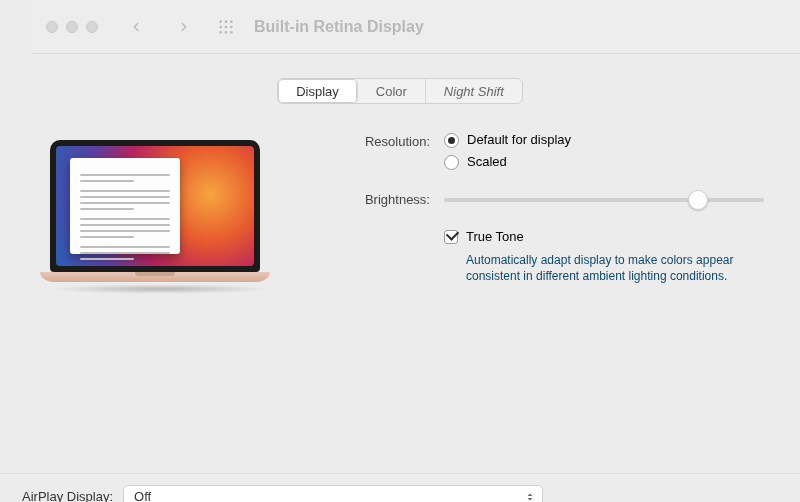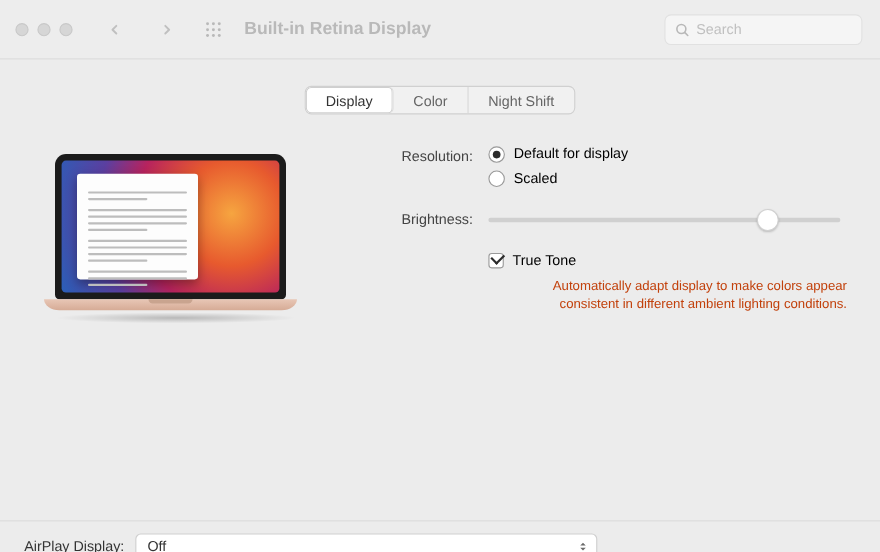--- a/index.html
+++ b/index.html
@@ -13,20 +13,21 @@
 
   
   .titlebar {
     height: 54px;
     background: #ededed;
     border-bottom: 1px solid #dcdcdc;
     display: flex;
     align-items: center;
     padding: 0 16px 0 14px;
     gap: 8px;
+    margin-left: 32px;
   }
   .traffic {
     display: flex; gap: 8px; align-items: center; margin-right: 16px;
   }
   .traffic .dot {
     width: 12px; height: 12px; border-radius: 50%;
     background: #d6d6d6; border: 1px solid #c8c8c8;
   }
   .navarrow {
     width: 28px; height: 28px; display: flex; align-items: center; justify-content: center;
@@ -81,21 +82,21 @@
     height:26px;
   }
   .tab {
     padding: 0 18px;
     font-size:13px;
     color:#666;
     display:flex; align-items:center;
     border-right:1px solid #d8d8d8;
     cursor:default;
   }
-  .tab:last-child { border-right:none; }
+  .tab:last-child { border-right:none;font-style:italic; }
   .tab.active {
     background:#ffffff;
     color:#333;
     box-shadow: 0 0 0 1px #cfcfcf inset;
     border-radius:5px;
   }
 
   
   .mainrow {
     display:flex; gap: 40px;
@@ -189,22 +190,22 @@
   }
   .check.on .box{ background:#fff; }
   .check.on .box::after{
     content:""; position:absolute; left:2px; top:-1px;
     width:9px; height:6px;
     border-left:2px solid #2b2b2b; border-bottom:2px solid #2b2b2b;
     transform: rotate(-45deg);
   }
   .checkcol { display:flex; flex-direction:column; gap:8px; }
   .desc {
-    font-size:12px; color:#c2410c; line-height:1.35;
-    padding-left:22px; max-width: 330px; text-align: right;
+    font-size:12px; color:#0c4a6e; line-height:1.35;
+    padding-left:22px; max-width: 330px;
   }
 
   
   .slider {
     position:relative; height:20px; display:flex; align-items:center;
     padding-right:6px;
   }
   .slider .track{
     height:4px; width:100%;
     background:#d0d0d0; border-radius:3px; position:relative;
@@ -274,27 +275,20 @@
         <circle cx="20" cy="12" r="2"></circle>
       <circle cx="4" cy="20" r="2"></circle>
         <circle cx="12" cy="20" r="2"></circle>
         <circle cx="20" cy="20" r="2"></circle>
     </svg>
   </div>
 
   <div class="wtitle">Built-in Retina Display</div>
   <div class="spacer"></div>
 
-  <div class="searchwrap">
-    <svg viewBox="0 0 24 24" fill="none" stroke="currentColor" stroke-width="2.5" stroke-linecap="round">
-      <circle cx="11" cy="11" r="7"></circle>
-        <line x1="21" y1="21" x2="16.5" y2="16.5"></line>
-    </svg>
-    <input type="text" placeholder="Search" style="">
-  </div>
 </div>
 
 <div class="content">
 
   <div class="tabs">
     <div class="tabgroup">
       <div class="tab active">Display</div>
       <div class="tab">Color</div>
       <div class="tab">Night Shift</div>
     </div>

